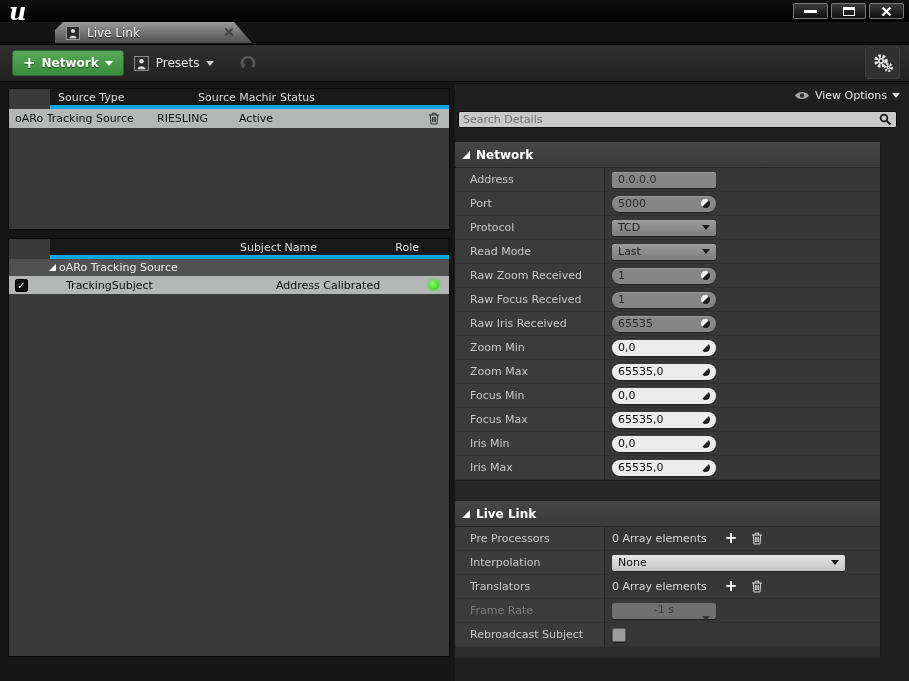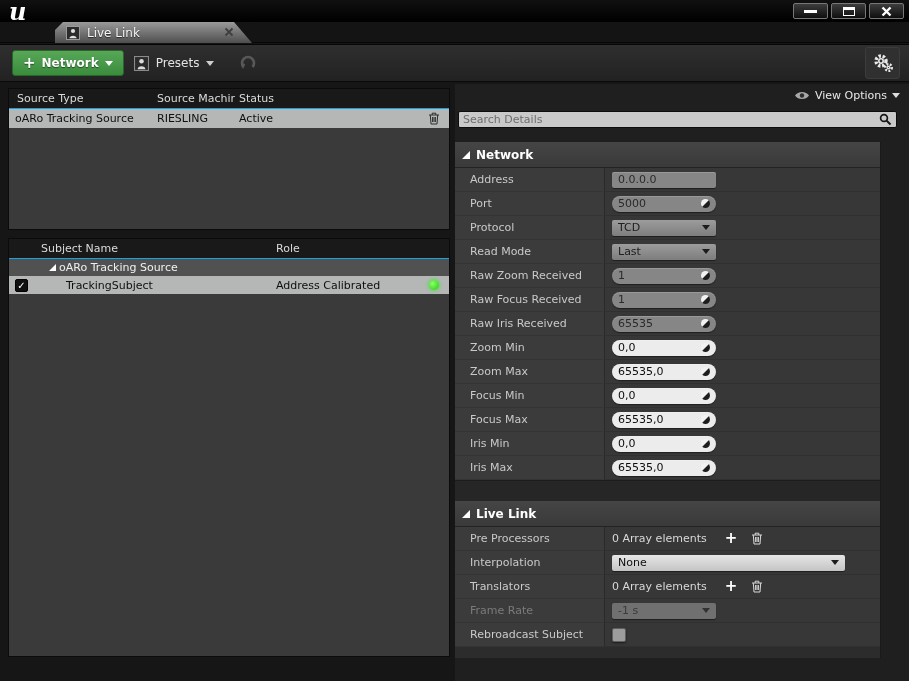--- a/index.html
+++ b/index.html
@@ -44,28 +44,28 @@
   .presets-btn .caret-down { border-top-color:#cfcfcf; }
   .undo-btn { margin-left:24px; cursor:pointer; display:flex; }
   .settings-btn { margin-left:auto; margin-right:9px; width:35px; height:32px;
     background:#303030; border:1px solid #3c3c3c; border-radius:3px;
     display:flex; align-items:center; justify-content:center; cursor:pointer; }
   
   .left-panel { position:absolute; left:0; top:84px; width:452px; bottom:0; background:#161616; }
   .panel-table { position:absolute; left:8px; right:2px; background:#3a3a3a; border:1px solid #0b0b0b; overflow:hidden; }
   .sources-table { top:4px; height:142px; }
   .subjects-table { top:154px; bottom:24px; }
-  .t-header { height:20px; background:#191919; border-bottom:1px solid #0ea5e9;
-    display:grid; align-items:center; color:#dadada; font-size:11px; }
+  .t-header { height:20px; background:#191919; border-bottom:4px solid #0ea5e9;
+    display:grid; align-items:center; color:#dadada; font-size:11px;margin-left:41px; }
   .sources-grid { grid-template-columns:148px 82px 1fr 30px; }
   .sources-grid > :first-child { padding-left:8px; }
   .t-row { display:grid; align-items:center; font-size:11px; }
   .src-row { height:19px; background:#b5b7b7; color:#0e0e0e; cursor:pointer; }
   .src-row > :first-child { padding-left:6px; }
-  .subjects-grid { grid-template-columns:267px 1fr 30px; }
+  .subjects-grid { grid-template-columns:267px 1fr 30px;text-align:right; }
   .subjects-grid > :first-child { padding-left:32px; }
   .group-row { height:17px; background:#515151; color:#f0f0f0; display:flex; align-items:center;
     padding-left:40px; gap:3px; cursor:pointer; }
   .subj-row { height:18px; background:#b5b7b7; color:#0e0e0e; display:grid;
     grid-template-columns:30px 237px 1fr 30px; align-items:center; cursor:pointer; }
   .checkbox-on { width:13px; height:13px; margin-left:6px; background:#0f0f0f; border:1px solid #000;
     border-radius:2px; color:#fff; font-size:10px; font-weight:bold; display:flex;
     align-items:center; justify-content:center; cursor:pointer; }
   .subj-name { padding-left:27px; }
   .status-dot { width:10px; height:10px; border-radius:50%;
@@ -98,21 +98,21 @@
   .field { width:104px; height:16px; border-radius:8px; padding:0 6px; display:flex; align-items:center;
     font-size:11px; box-shadow:inset 0 1px 1px rgba(255,255,255,.18), 0 1px 1px rgba(0,0,0,.45); cursor:text; }
   .field.textf { border-radius:2px; }
   .field.gray { background:#868686; color:#2a2a2a; }
   .field.light { background:#ececec; color:#0d0d0d; }
   .spin-icon { margin-left:auto; width:9px; height:9px; border-radius:50%;
     background:linear-gradient(135deg,#f2f2f2 49%,#1d1d1d 51%); flex:0 0 auto; }
   .dd { width:104px; height:16px; border-radius:2px; padding:0 6px; display:flex; align-items:center;
     font-size:11px; cursor:pointer; box-shadow:0 1px 1px rgba(0,0,0,.45); }
   .dd.gray { background:linear-gradient(#9c9c9c,#7d7d7d); color:#202020; }
-  .dd.disabled { background:#707070; color:#3a3a3a; }
+  .dd.disabled { background:#707070; color:#3a3a3a;flex-direction:column; }
   .dd.light { background:linear-gradient(#e6e6e6,#c4c4c4); color:#0d0d0d; }
   .dd.wide { width:233px; }
   .dd .caret-down { margin-left:auto; border-top-color:#1c1c1c; }
   .dd.disabled .caret-down { border-top-color:#333; }
   .array-text { color:#d8d8d8; }
   .plus-btn { margin-left:14px; color:#fff; font-size:15px; font-weight:bold; line-height:1; cursor:pointer; }
   .trash-btn { margin-left:10px; cursor:pointer; display:flex; }
   .checkbox-off { width:14px; height:14px; background:#9c9c9c; border:1px solid #5f5f5f; border-radius:2px;
     box-shadow:0 1px 2px rgba(0,0,0,.5); cursor:pointer; }
 </style>

